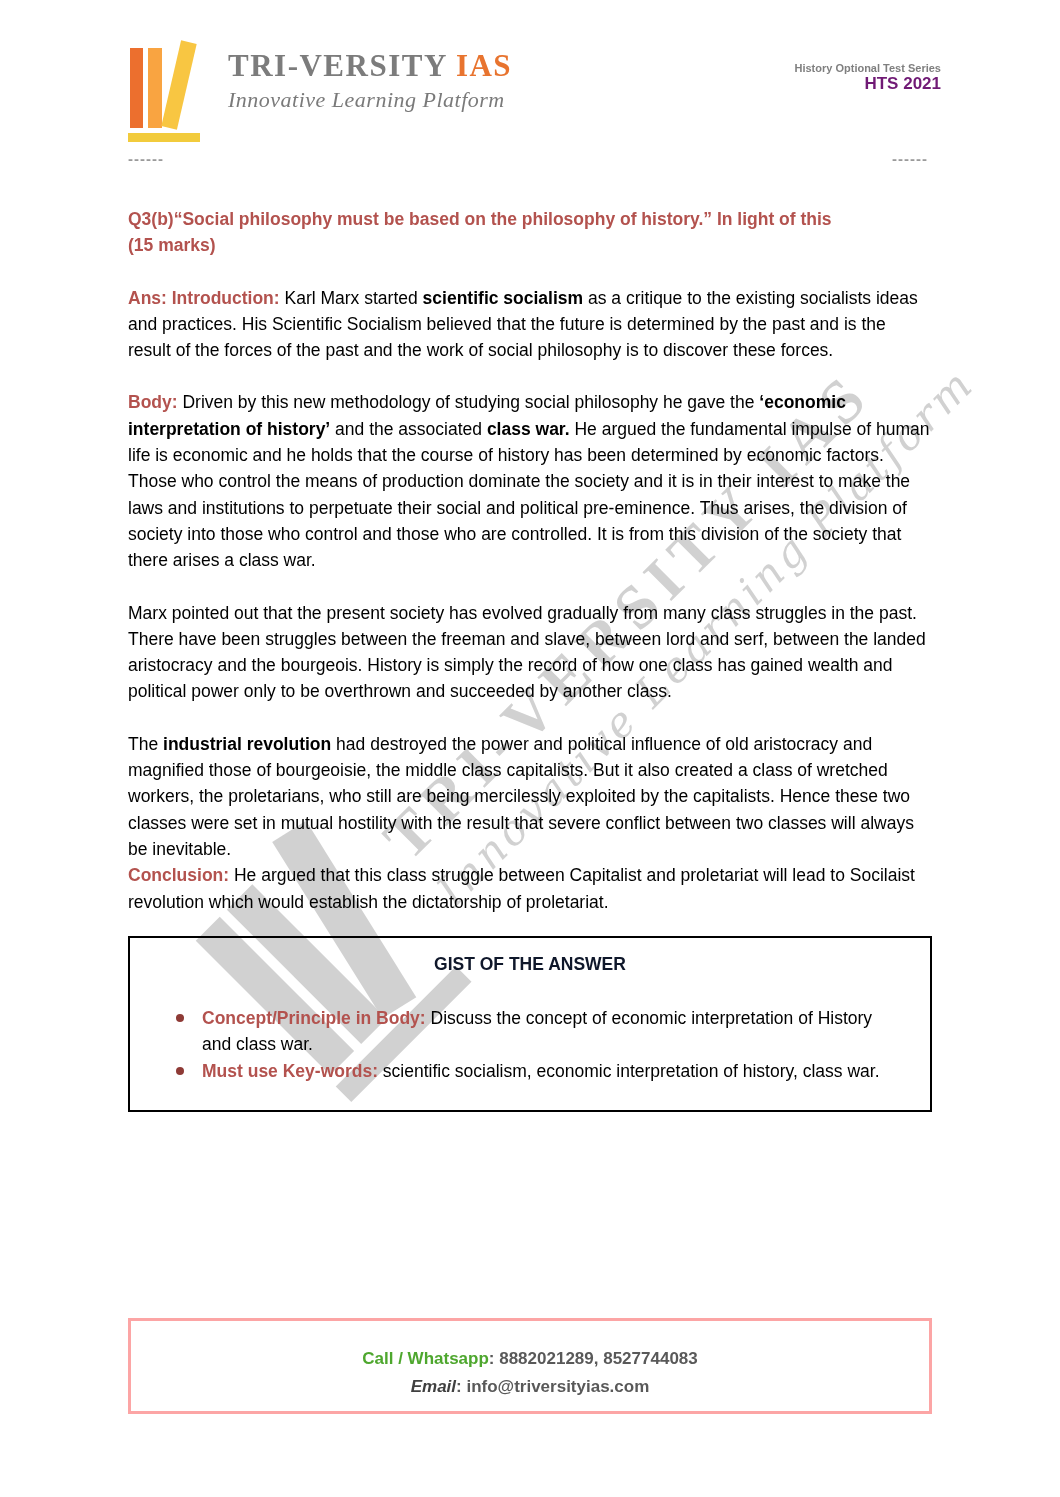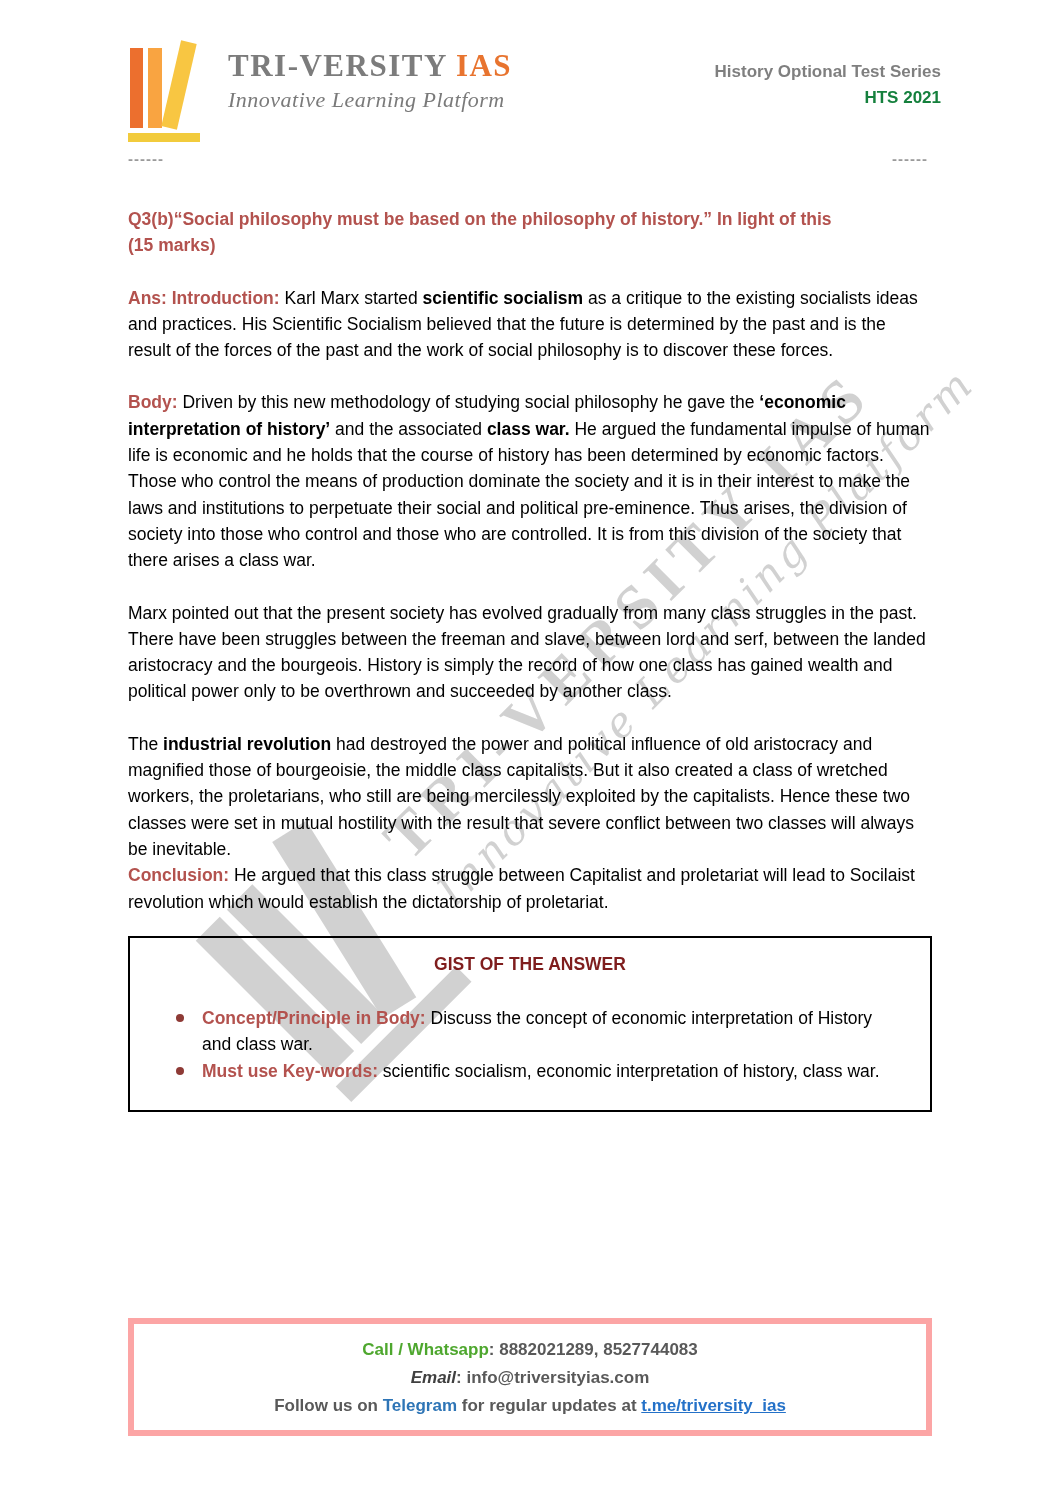--- a/index.html
+++ b/index.html
@@ -33,48 +33,48 @@
   .logo { display:flex; gap:22px; }
   .logo-icon { position:relative; width:78px; height:100px; flex:0 0 auto; }
   .logo-icon .b1 { position:absolute; left:2px;  top:10px; width:13px; height:80px; background:#ec6f2e; }
   .logo-icon .b2 { position:absolute; left:20px; top:10px; width:14px; height:80px; background:#f9a441; }
   .logo-icon .b3 { position:absolute; left:43px; top:3px;  width:16px; height:88px; background:#f8c642; transform:rotate(13deg); }
   .logo-icon .sh { position:absolute; left:0;   top:95px; width:72px; height:9px;  background:#f2cb3c; }
   .brand { font-family:"Liberation Serif", serif; font-weight:bold; font-size:31px; letter-spacing:1.5px; color:#7c7c7c; margin-top:10px; white-space:nowrap; }
   .brand .ias { color:#e8742f; }
   .tagline { font-family:"Liberation Serif", serif; font-style:italic; font-size:22px; color:#7a7a7a; margin-top:3px; letter-spacing:0.5px; }
   .header-right { text-align:right; margin-top:24px; }
-  .series { color:#7f7f7f; font-weight:bold; font-size:17px; }
-  .hts { color:#15803d; font-weight:bold; font-size:17px; margin-top:6px; }
+  .series { color:#7f7f7f; font-weight:bold; font-size:11px; }
+  .hts { color:#701a75; font-weight:bold; font-size:17px; margin-top:0; }
 
   
   .dashes { position:absolute; top:150px; color:#9a9a9a; font-weight:bold; font-size:15px; letter-spacing:1px; z-index:1; }
   .dashes.left  { left:128px; }
   .dashes.right { right:132px; }
 
   
   .content { position:absolute; left:128px; top:206px; width:804px; font-size:17.5px; line-height:26.3px; color:#000; z-index:1; }
   .content p { margin:0 0 26px 0; }
   .rl { color:#b3524e; font-weight:bold; }
   .q { color:#b3524e; font-weight:bold; margin:0; }
   .q-line1 { display:block; }
   .q-line2 { display:flex; justify-content:space-between; }
   .no-gap { margin-bottom:0 !important; }
 
   
   .gist { border:2px solid #000; margin-top:21px; padding:13px 0 26px; background:transparent; }
-  .gist-title { text-align:center; color:#7f1d1d; font-weight:bold; font-size:17.5px; }
+  .gist-title { text-align:center; color:#0f172a; font-weight:bold; font-size:17.5px; }
   .gist ul { list-style:none; margin:28px 0 0 0; padding:0; }
   .gist li { position:relative; padding-left:72px; padding-right:26px; }
   .dot { position:absolute; left:46px; top:9px; width:8px; height:8px; border-radius:50%; background:#8e3a36; }
 
   
   .footerbox {
     position:absolute; top:1318px; left:128px; width:804px; box-sizing:border-box;
-    border:6px solid #fca5a5; text-align:center; padding:12px 0 10px;
+    border:3px solid #fca5a5; text-align:center; padding:24px 0 10px;
     font-size:17px; font-weight:bold; line-height:28px; color:#595959; z-index:1;
   }
   .green { color:#4ea72e; }
   .redlbl { color:#404040;font-style:italic; }
   .tg { color:#2e75b6; }
   .tlink { color:#2471c8; text-decoration:underline; cursor:pointer; }
 </style>
 </head>
 <body>
 
@@ -145,16 +145,15 @@
           <span class="dot"></span>
           <span class="rl">Must use Key-words:</span><span> scientific socialism, economic interpretation of history, class war.</span>
         </li>
       </ul>
     </div>
   </div>
 
   <div class="footerbox">
     <div><span class="green">Call / Whatsapp</span><span>: </span><span>8882021289, 8527744083</span></div>
     <div><span class="redlbl">Email</span><span>: </span><span>info@triversityias.com</span></div>
-    <div><span>Follow us on </span><span class="tg">Telegram</span><span> for regular updates at </span><a class="tlink">t.me/triversity_ias</a></div>
   </div>
 
 </div>
 
 </body></html>

